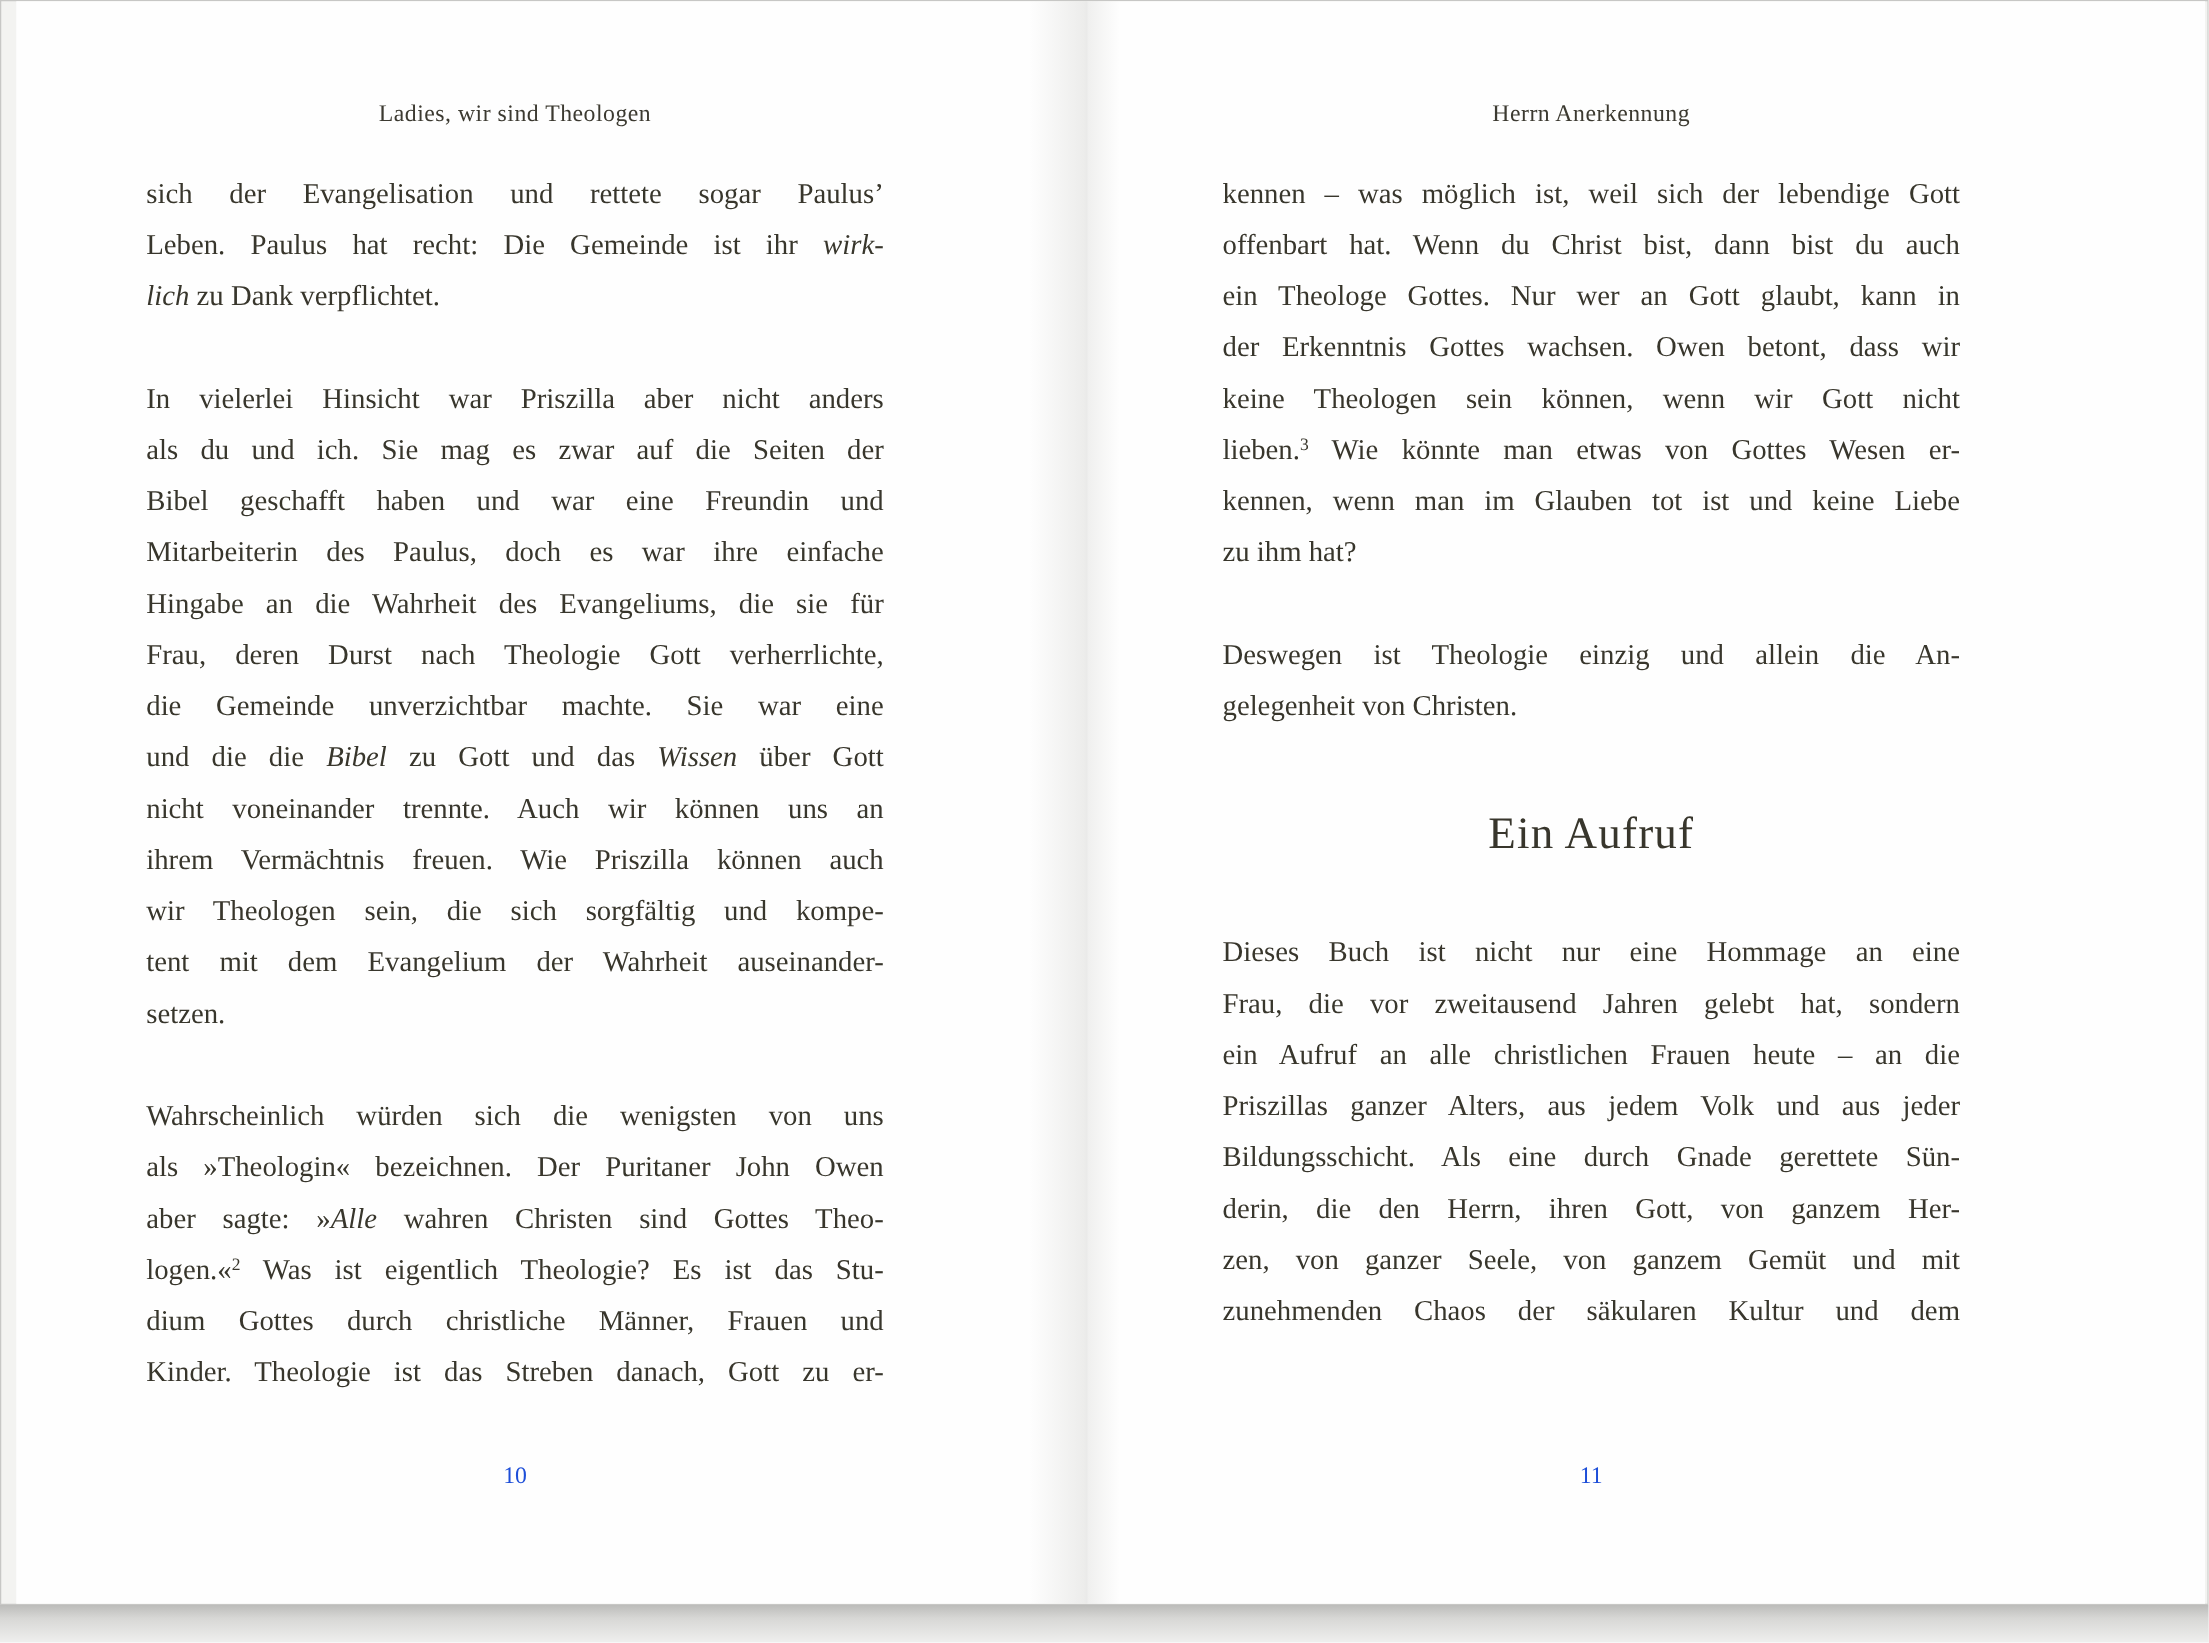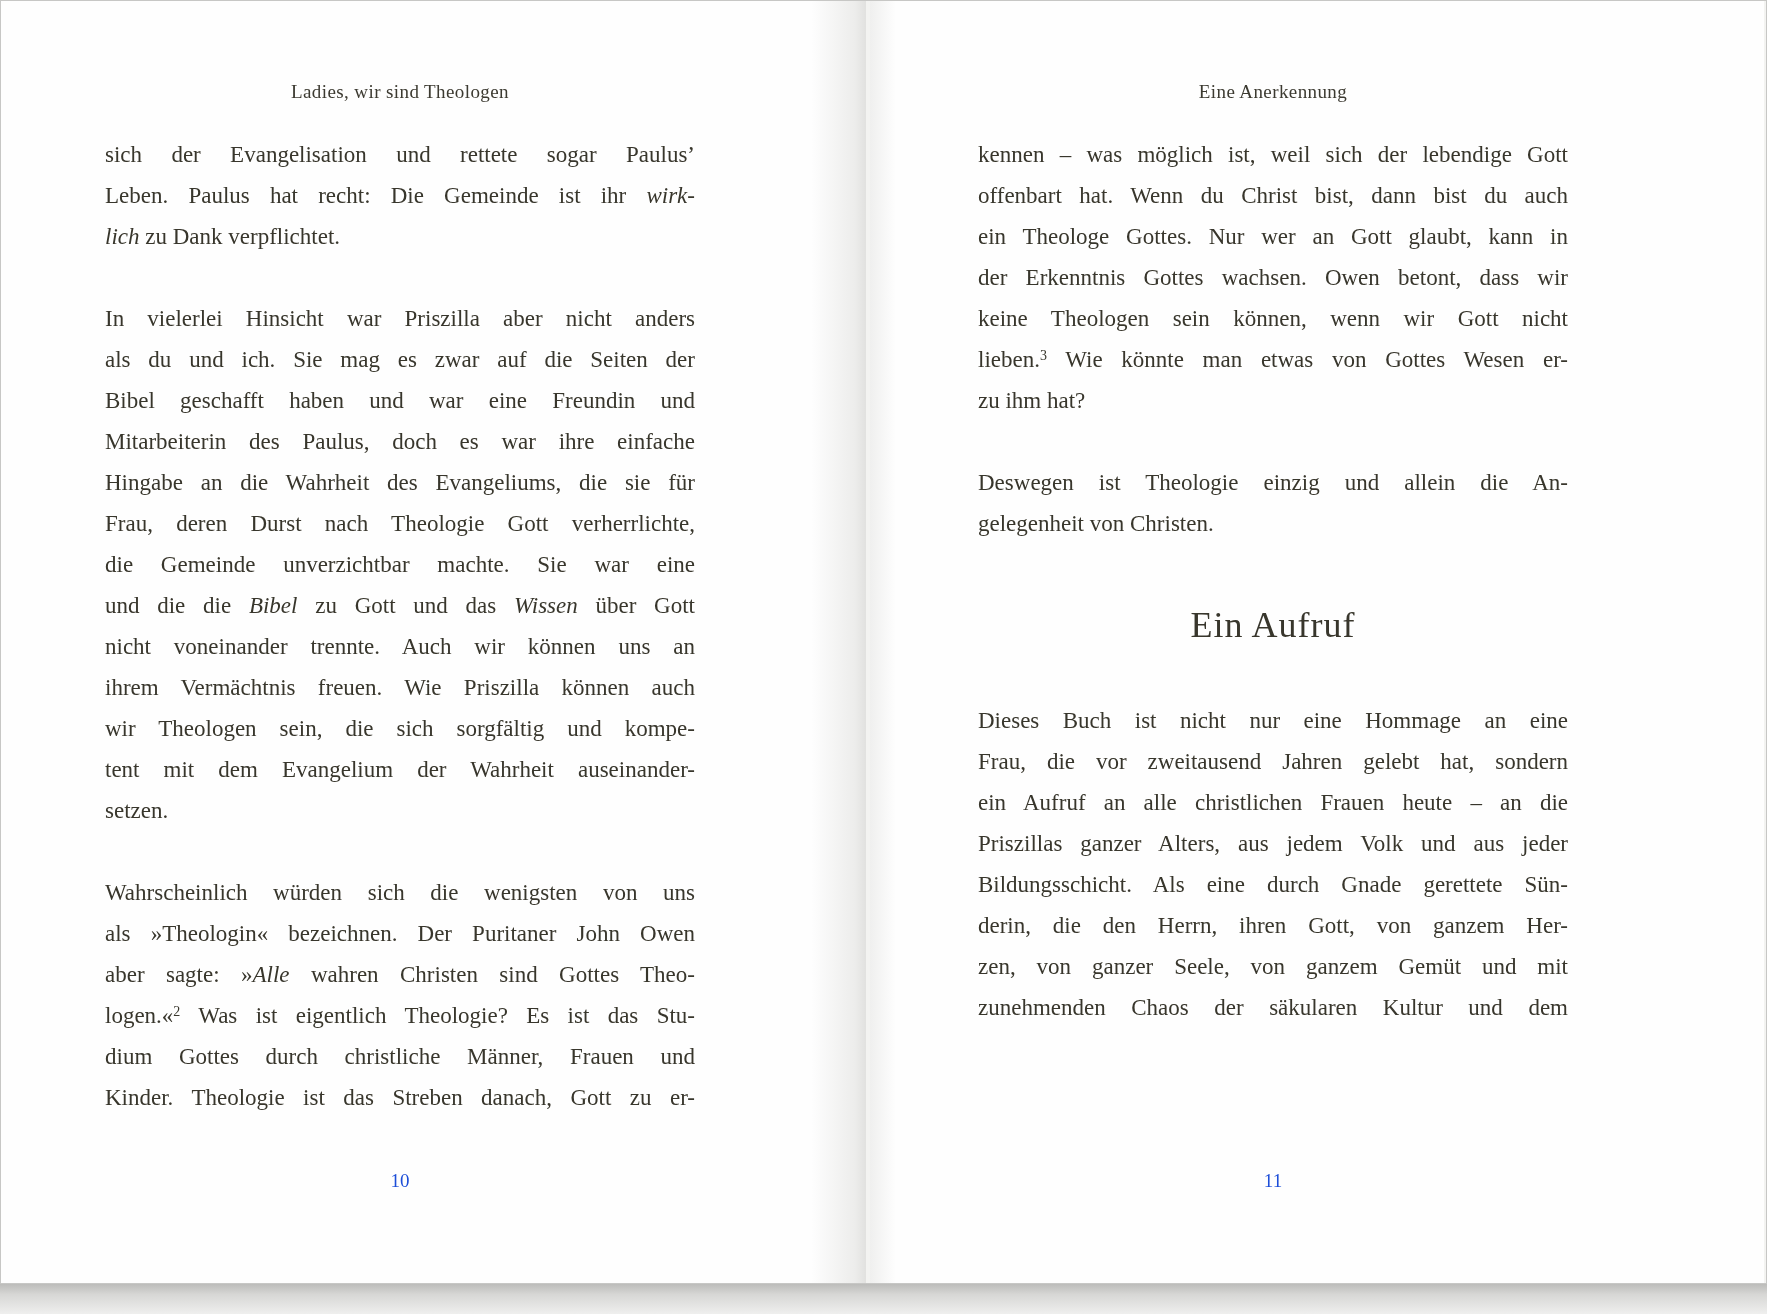--- a/index.html
+++ b/index.html
@@ -6,21 +6,21 @@
   .screenshot{
     position:relative;width:1767px;height:1314px;overflow:hidden;
     background:#ececea;
     font-family:"Liberation Serif","DejaVu Serif",serif;
   }
   .pages-row{
     position:absolute;left:0;top:0;width:1767px;height:1284px;
     background:#f3f3f1;border:1px solid #c7c7c5;box-sizing:border-box;
   }
   .page{position:absolute;top:0;height:1282px;background:#fefefe;}
-  .page-left{left:0;width:865px;}
+  .page-left{left:12px;width:865px;}
   .page-left .gutter-shadow{
     position:absolute;top:0;right:0;width:55px;height:100%;
     background:linear-gradient(90deg,rgba(110,110,100,0) 0%,rgba(110,110,100,0.12) 80%,rgba(110,110,100,0.20) 100%);
   }
   .page-right{left:869px;width:894px;}
   .page-right .gutter-shadow{
     position:absolute;top:0;left:0;width:26px;height:100%;
     background:linear-gradient(90deg,rgba(110,110,100,0.10) 0%,rgba(110,110,100,0) 100%);
   }
   .bottom-surface{
@@ -90,29 +90,30 @@
             <div class="line"><span class="">dium Gottes durch christliche Männer, Frauen und</span></div>
             <div class="line"><span class="">Kinder. Theologie ist das Streben danach, Gott zu er-</span></div>
           </div>
       </div>
       <div class="page-number">10</div>
       <div class="gutter-shadow"></div>
     </div>
 
     <div class="page page-right">
       <div class="gutter-shadow"></div>
-      <div class="running-head">Eine Anerkennung</div>
+      <div class="running-head">Herrn Anerkennung</div>
       <div class="text-col">
         <div class="para">
             <div class="line"><span class="">kennen – was möglich ist, weil sich der lebendige Gott</span></div>
             <div class="line"><span class="">offenbart hat. Wenn du Christ bist, dann bist du auch</span></div>
             <div class="line"><span class="">ein Theologe Gottes. Nur wer an Gott glaubt, kann in</span></div>
             <div class="line"><span class="">der Erkenntnis Gottes wachsen. Owen betont, dass wir</span></div>
             <div class="line"><span class="">keine Theologen sein können, wenn wir Gott nicht</span></div>
             <div class="line"><span class="">lieben.</span><span class="sup">3</span><span class=""> Wie könnte man etwas von Gottes Wesen er-</span></div>
+            <div class="line"><span class="">kennen, wenn man im Glauben tot ist und keine Liebe</span></div>
             <div class="line last"><span class="">zu ihm hat?</span></div>
           </div>
         <div class="para">
             <div class="line"><span class="">Deswegen ist Theologie einzig und allein die An-</span></div>
             <div class="line last"><span class="">gelegenheit von Christen.</span></div>
           </div>
         <div class="section-heading">Ein Aufruf</div>
         <div class="para">
             <div class="line"><span class="">Dieses Buch ist nicht nur eine Hommage an eine</span></div>
             <div class="line"><span class="">Frau, die vor zweitausend Jahren gelebt hat, sondern</span></div>

